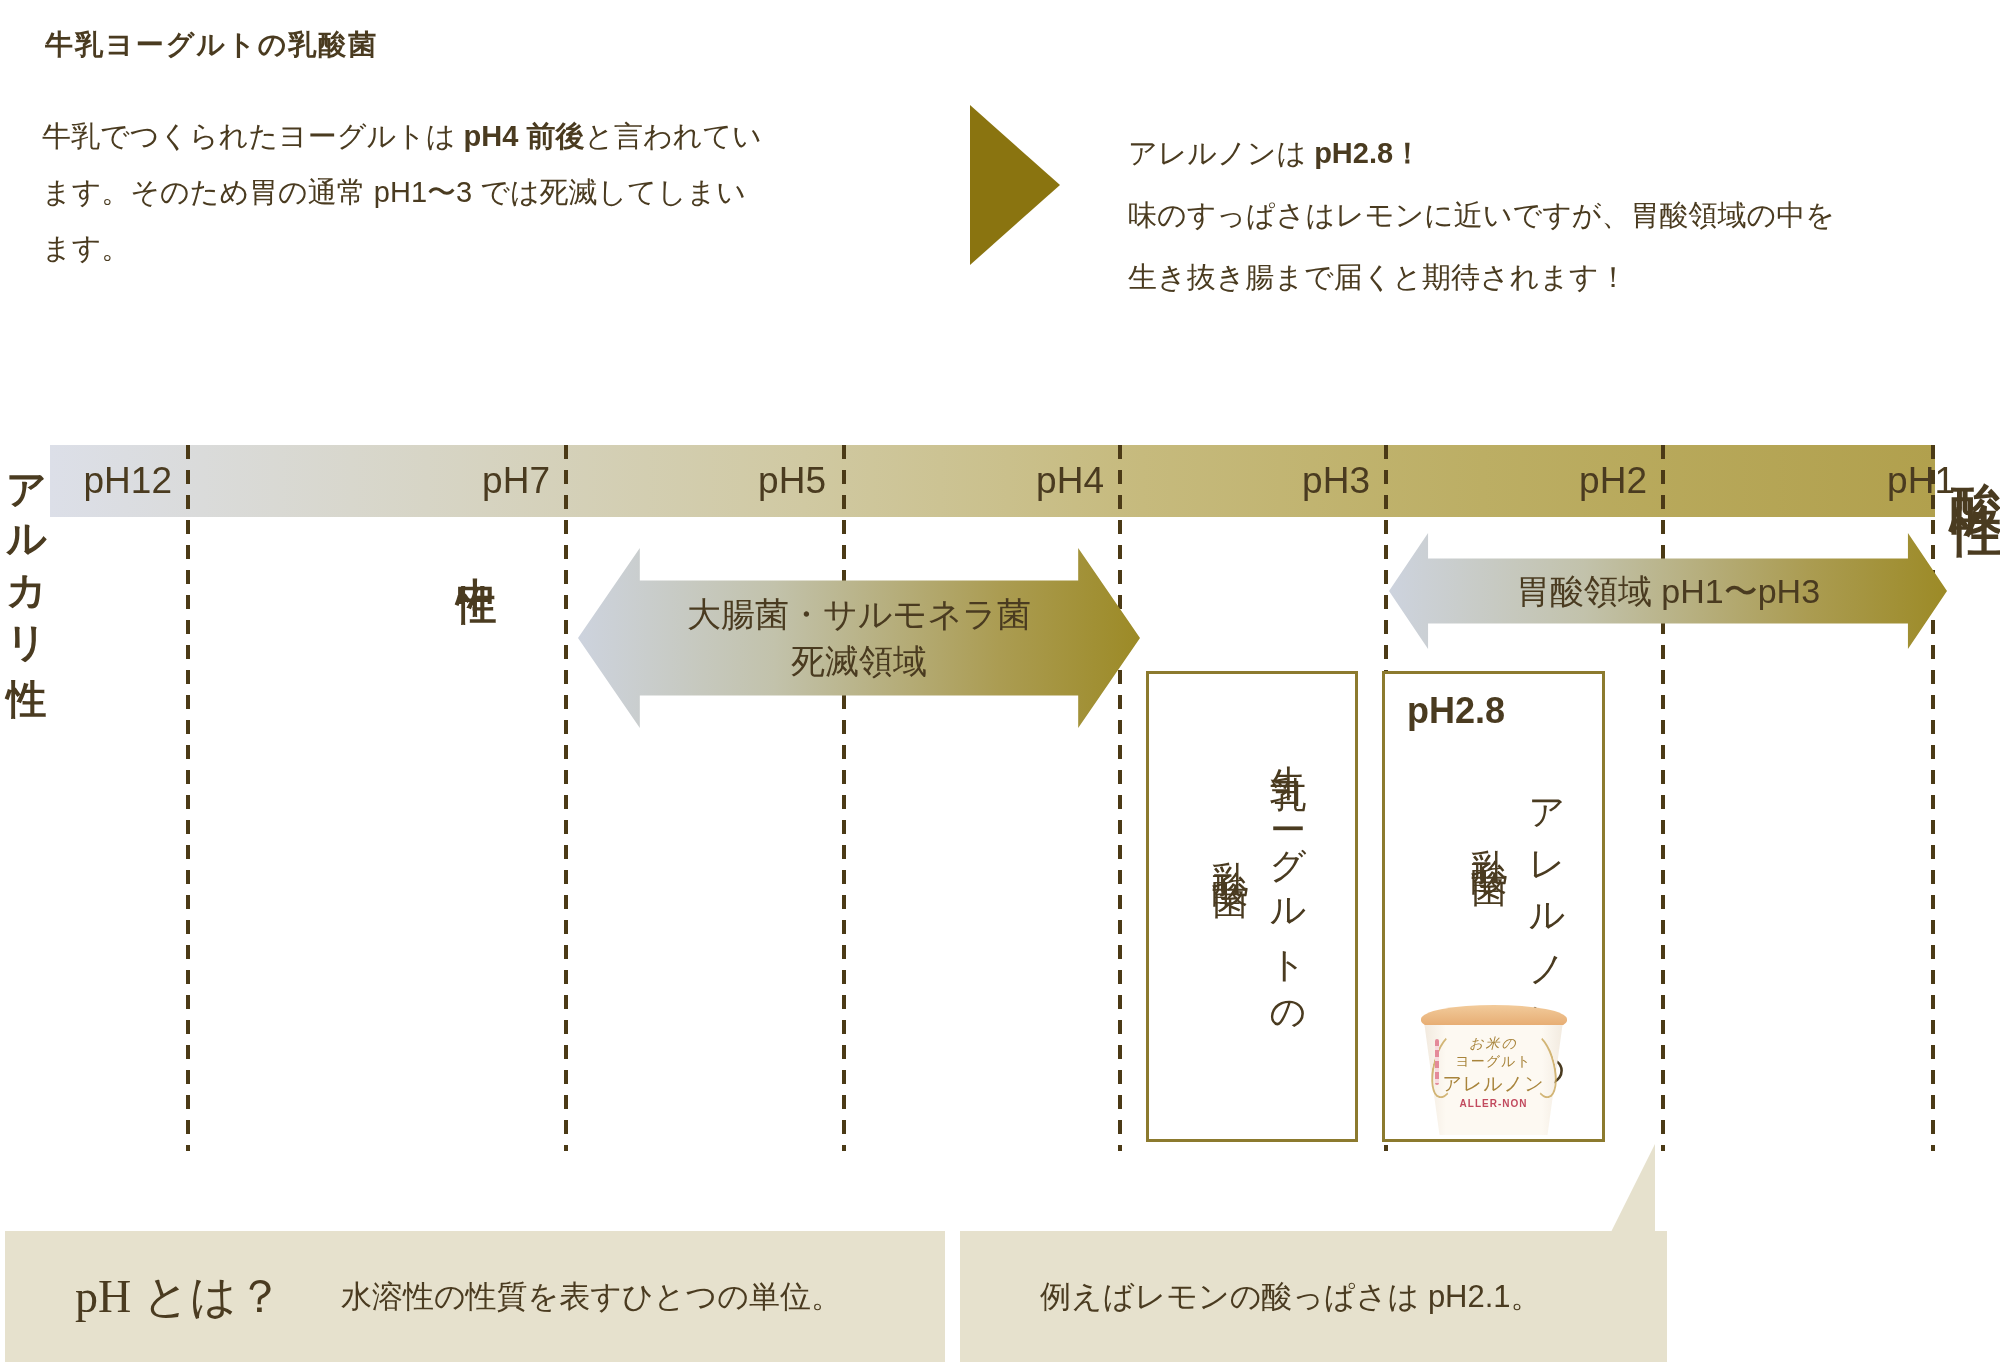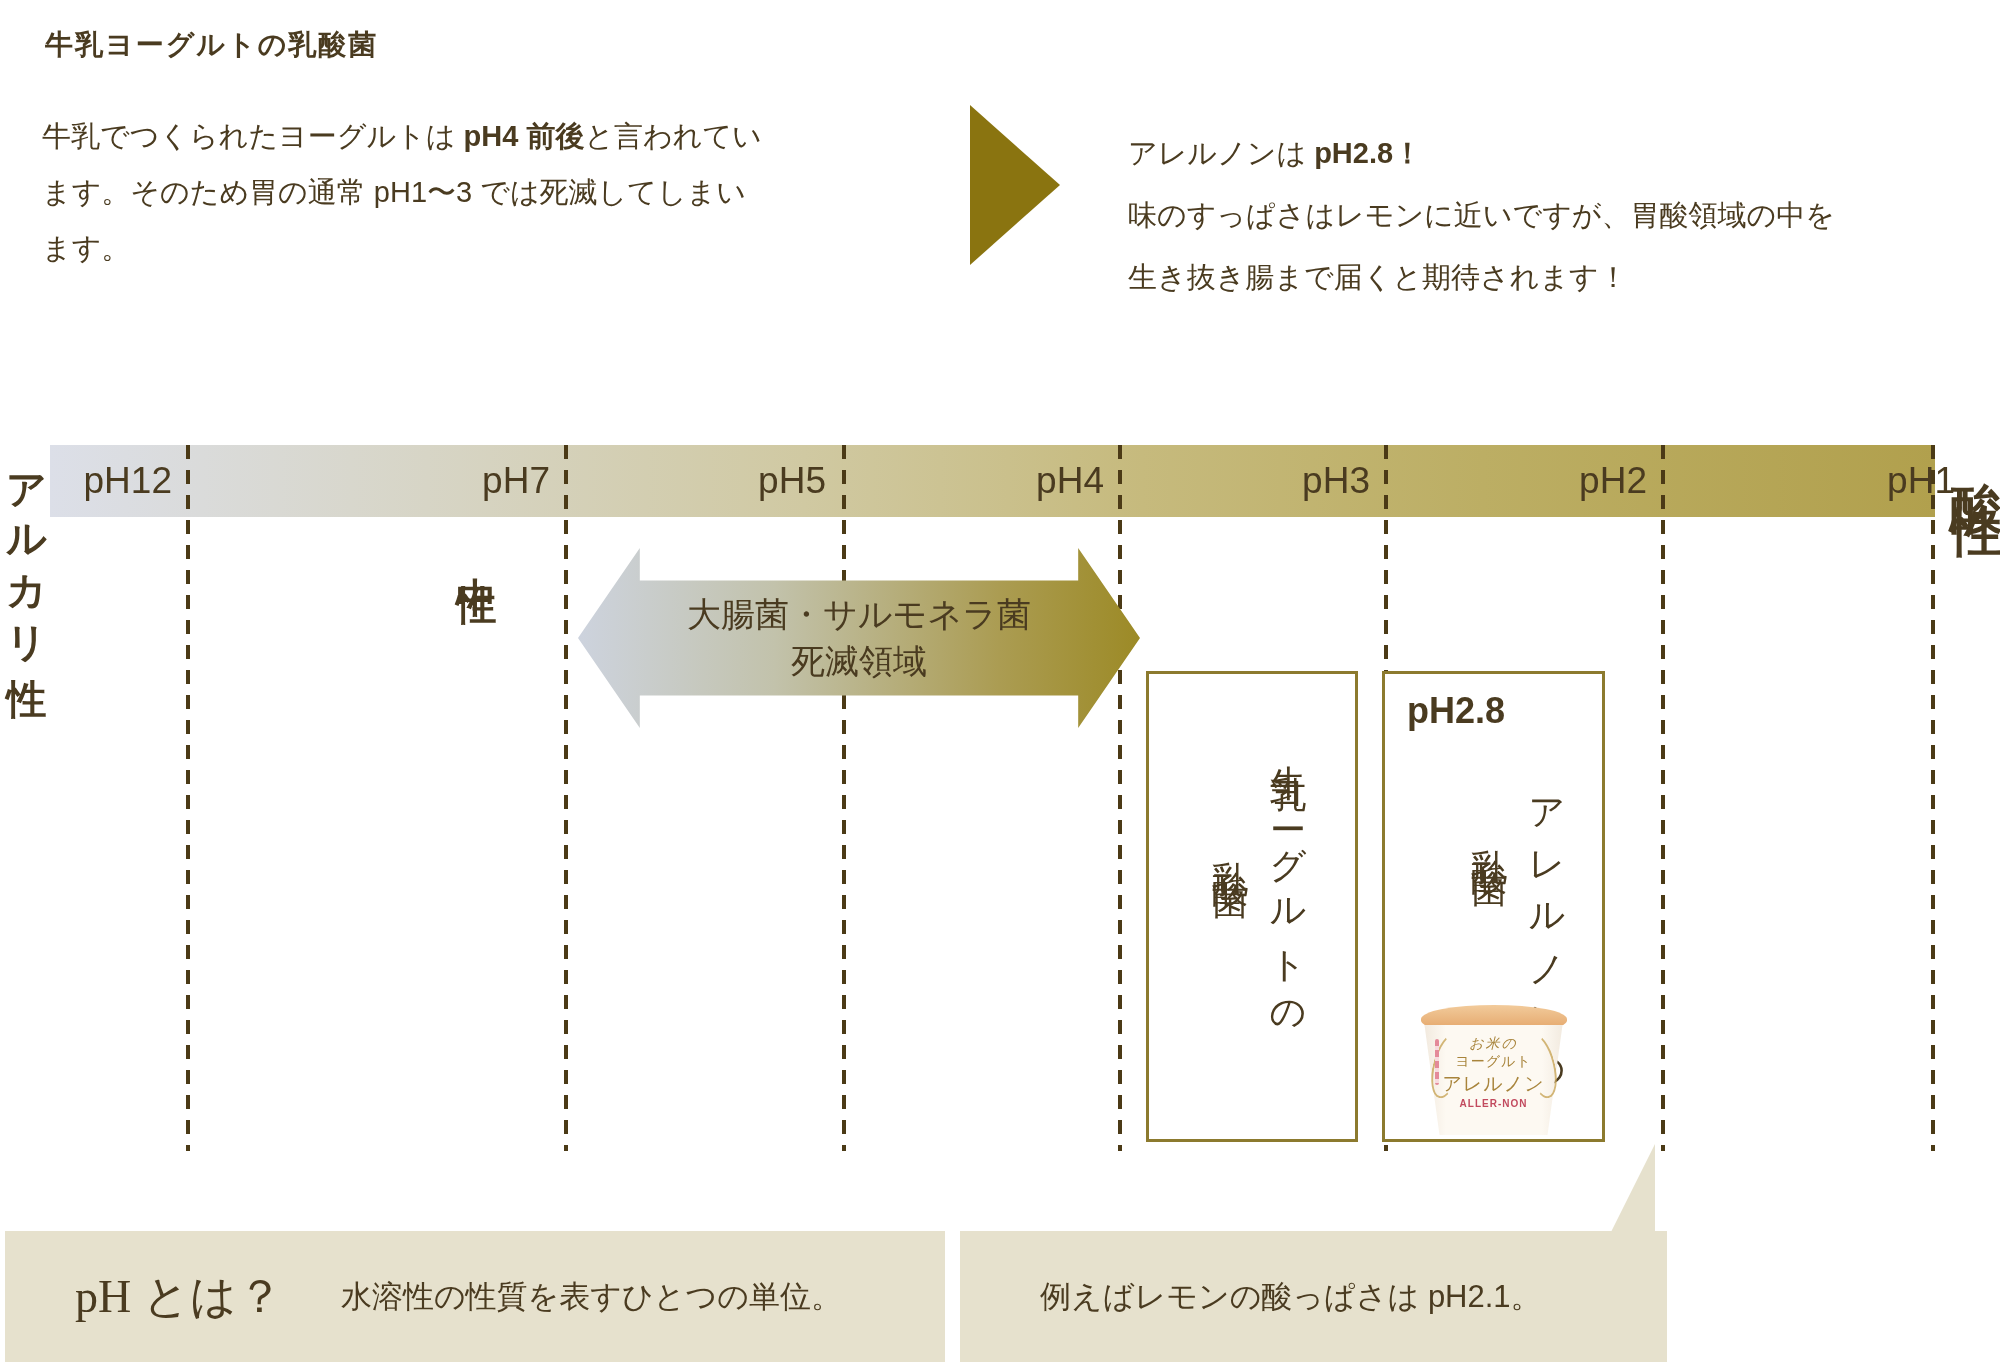--- a/index.html
+++ b/index.html
@@ -121,20 +121,23 @@
   <div class="abs v-label" style="left:1942px;top:440px;font-size:52px;letter-spacing:24px;">酸性</div>
   <div class="abs v-label" style="left:450px;top:545px;font-size:40px;letter-spacing:8px;">中性</div>
 
   <div class="abs dbl-arrow arrow-kill">
     <div class="arrow-text">
       <div>大腸菌・サルモネラ菌</div>
       <div>死滅領域</div>
     </div>
   </div>
 
+  <div class="abs dbl-arrow arrow-stomach">
+    <div class="arrow-text">胃酸領域 pH1〜pH3</div>
+  </div>
 
   <div class="abs bact-box box-milk">
     <div class="v-text" style="position:absolute;top:0;right:38px;height:100%;">
       <div style="padding-top:62px;">牛乳ヨーグルトの</div>
       <div style="padding-top:158px;">乳酸菌</div>
     </div>
   </div>
 
   <div class="abs bact-box box-allernon">
     <div class="ph28" style="position:absolute;left:22px;top:16px;">pH2.8</div>

